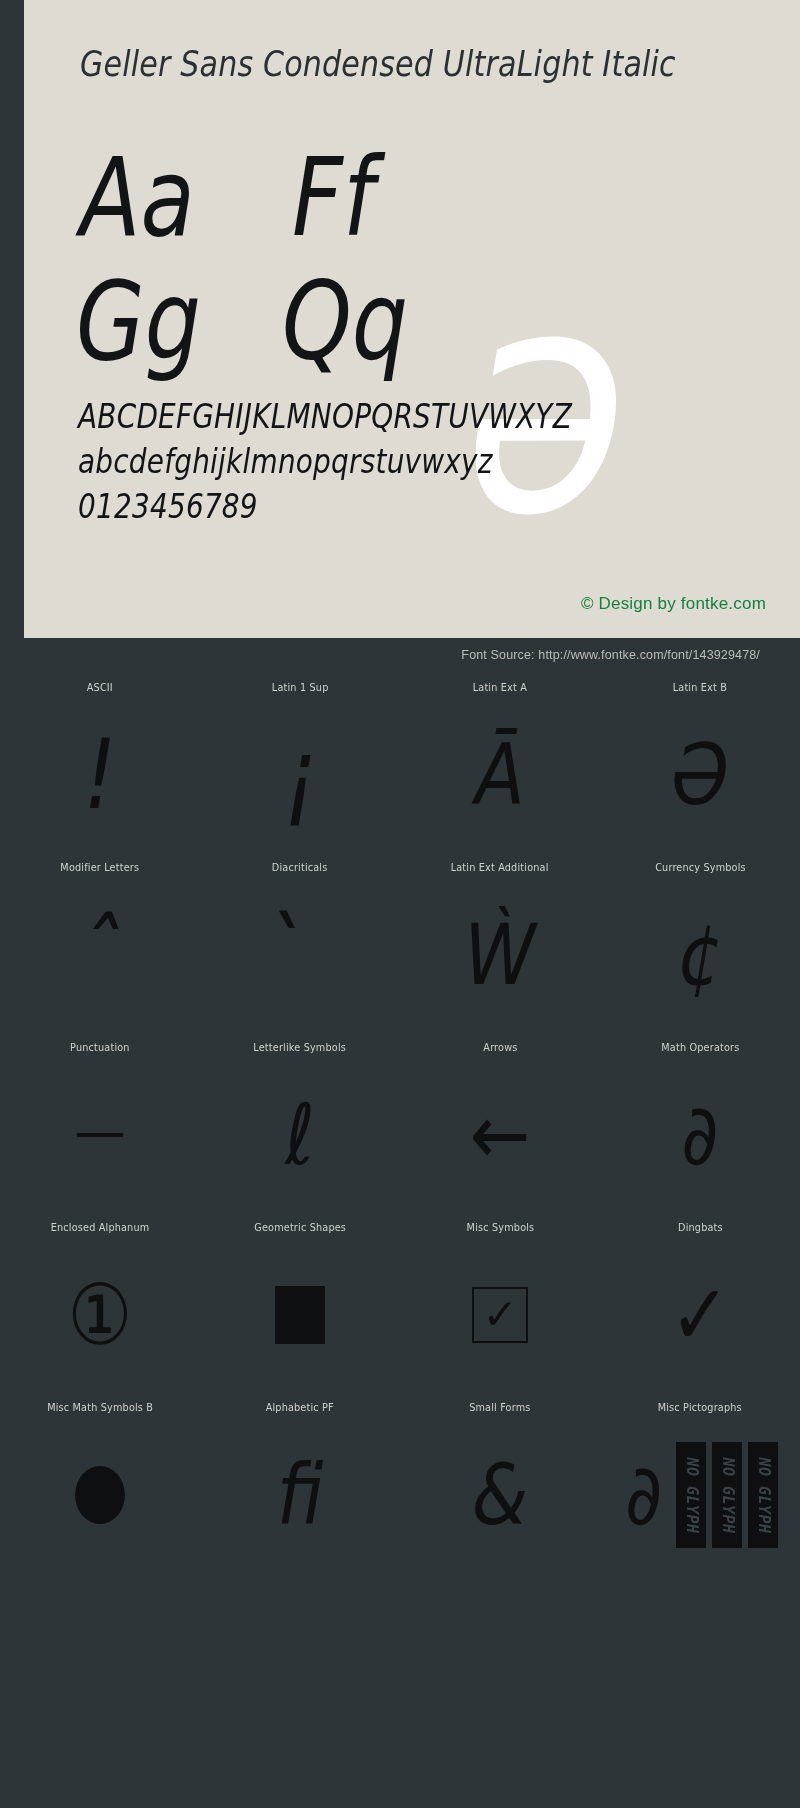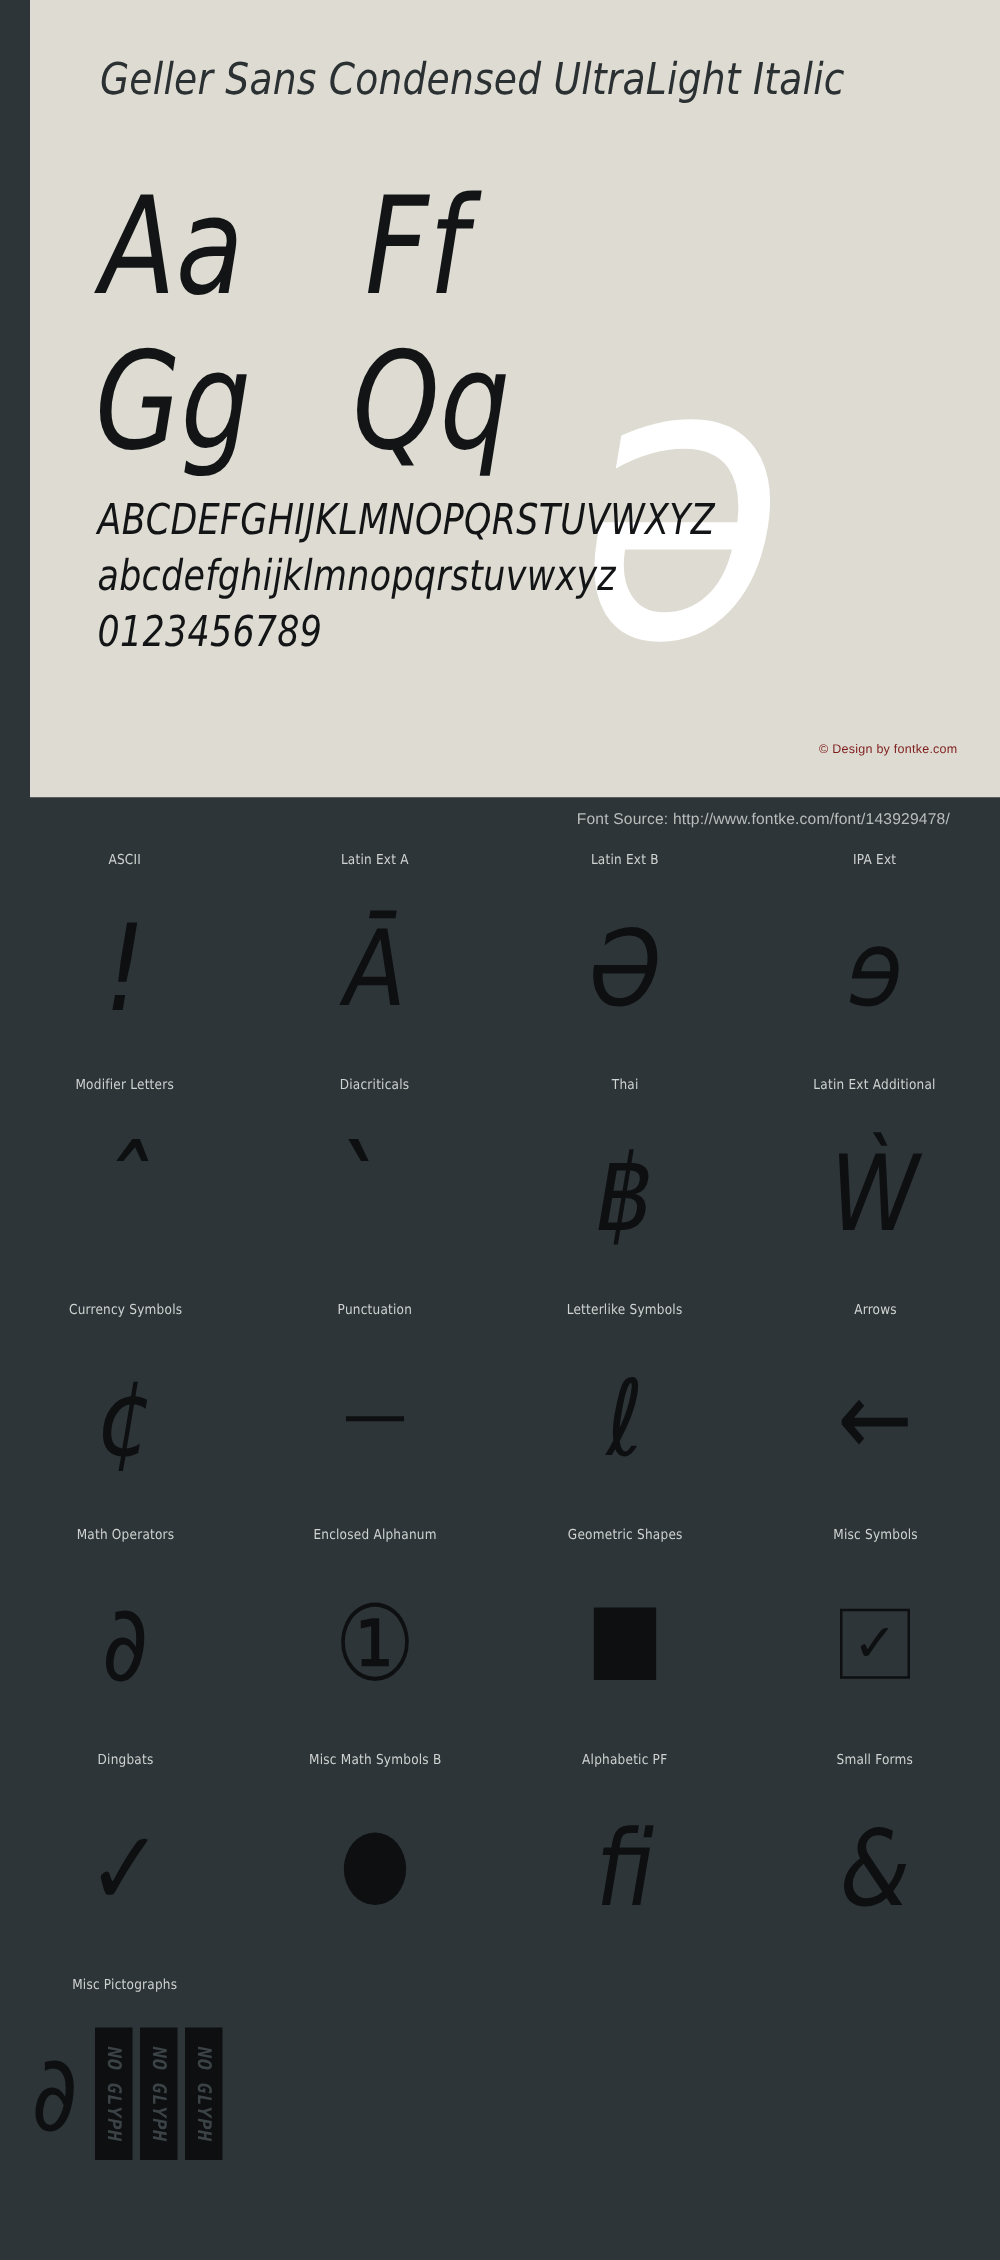--- a/index.html
+++ b/index.html
@@ -97,22 +97,22 @@
     transform: scaleX(0.82);
     transform-origin: left center;
     letter-spacing: 0.3px;
   }
 
   .credit {
     position: absolute;
     right: 58px;
     top: 594px;
     font-family: "Liberation Sans", sans-serif;
-    font-size: 10px;
-    color: #7f1d1d;
+    font-size: 17px;
+    color: #15803d;
     letter-spacing: 0.2px;
     white-space: nowrap;
   }
 
   
   .map-panel {
     position: relative;
     width: 800px;
     height: 1170px;
     background: #2e3538;
@@ -256,42 +256,38 @@
 <div class="map-panel">
 
   <div class="source-line">Font Source: http://www.fontke.com/font/143929478/</div>
 
   <div class="block-grid" id="block-grid">
       <div class="block-cell">
         <div class="block-label">ASCII</div>
         <div class="block-sample glyph-large">!</div>
       </div>
       <div class="block-cell">
+        <div class="block-label">Latin 1 Sup</div>
+        <div class="block-sample glyph-large">¡</div>
+      </div>
+      <div class="block-cell">
         <div class="block-label">Latin Ext A</div>
         <div class="block-sample ">Ā</div>
       </div>
       <div class="block-cell">
         <div class="block-label">Latin Ext B</div>
         <div class="block-sample ">Ə</div>
       </div>
       <div class="block-cell">
-        <div class="block-label">IPA Ext</div>
-        <div class="block-sample ">ɘ</div>
-      </div>
-      <div class="block-cell">
         <div class="block-label">Modifier Letters</div>
         <div class="block-sample glyph-large">ˆ</div>
       </div>
       <div class="block-cell">
         <div class="block-label">Diacriticals</div>
         <div class="block-sample glyph-large">̀</div>
-      </div>
-      <div class="block-cell">
-        <div class="block-label">Thai</div>
-        <div class="block-sample ">฿</div>
       </div>
       <div class="block-cell">
         <div class="block-label">Latin Ext Additional</div>
         <div class="block-sample ">Ẁ</div>
       </div>
       <div class="block-cell">
         <div class="block-label">Currency Symbols</div>
         <div class="block-sample ">¢</div>
       </div>
       <div class="block-cell">

